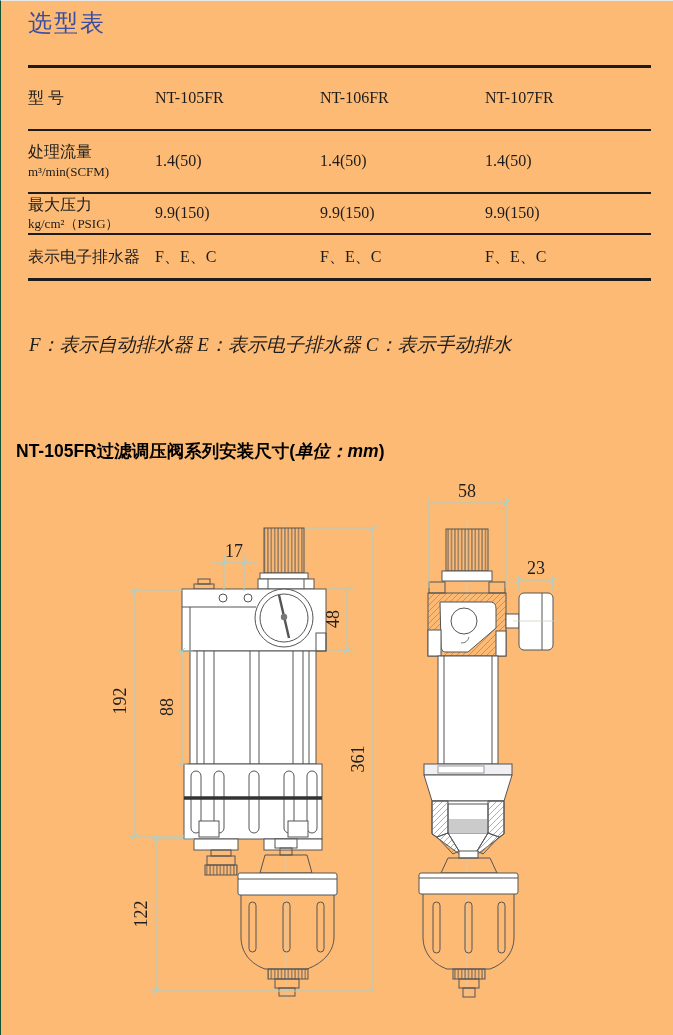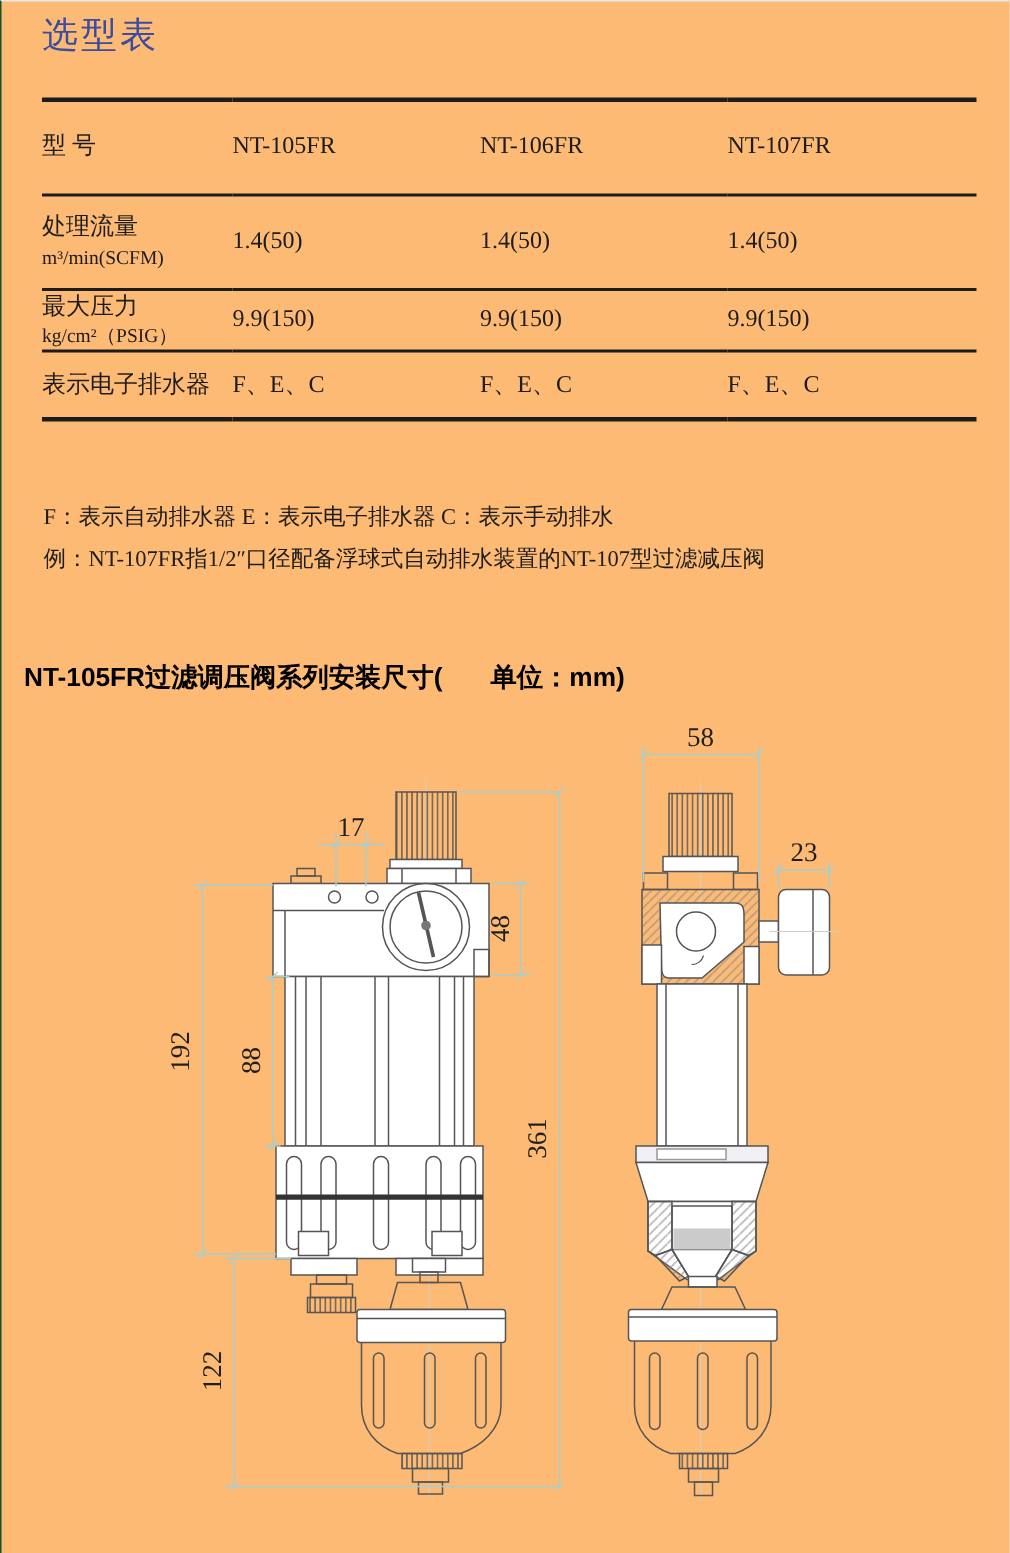--- a/index.html
+++ b/index.html
@@ -17,29 +17,30 @@
     border-collapse:collapse;table-layout:fixed;
     border-top:3px solid #1c1c1c;border-bottom:3px solid #1c1c1c;
   }
   .spec-table td,.spec-table th{
     font-weight:normal;text-align:left;vertical-align:middle;
     font-size:16px;padding:0;line-height:1.35;
   }
   .spec-table tr + tr td, .spec-table tr + tr th{border-top:2px solid #1c1c1c;}
   .sub{font-size:13px;}
   .notes{
-    position:absolute;left:28px;top:330px;font-size:15px;line-height:28px;
+    position:absolute;left:28px;top:330px;font-size:19px;line-height:28px;
     color:#1c1c1c;
+    font-style:italic;
   }
   .drawing-heading{
     position:absolute;left:15px;top:438px;
     font-family:"Liberation Sans",sans-serif;font-weight:bold;font-size:17.5px;
     color:#000;
   }
-  .drawing-heading .unit{margin-left:32px;}
+  .drawing-heading .unit{font-style:italic;}
   .drawing{position:absolute;left:0;top:470px;}
   svg text{
     font-family:"Liberation Serif",serif;font-size:18px;fill:#1f1f1f;
   }
 </style>
 </head>
 <body>
 
 <div class="page">
 
@@ -81,21 +82,20 @@
       <td>表示电子排水器</td>
       <td>F、E、C</td>
       <td>F、E、C</td>
       <td>F、E、C</td>
     </tr>
   </tbody>
     </table>
 
   <div class="notes">
     <div>F：表示自动排水器 E：表示电子排水器 C：表示手动排水</div>
-    <div>例：NT-107FR指1/2″口径配备浮球式自动排水装置的NT-107型过滤减压阀</div>
   </div>
 
   <div class="drawing-heading"><span>NT-105FR过滤调压阀系列安装尺寸(</span><span class="unit">单位：mm</span><span>)</span></div>
 
   <svg class="drawing" width="673" height="565" viewBox="0 470 673 565" xmlns="http://www.w3.org/2000/svg">
     <defs>
       <pattern id="knurlV" width="3.4" height="10" patternUnits="userSpaceOnUse">
         <line x1="1.7" y1="0" x2="1.7" y2="10" stroke="#555" stroke-width="0.9"></line>
       </pattern>
       <pattern id="hatchD" width="6" height="6" patternUnits="userSpaceOnUse">

